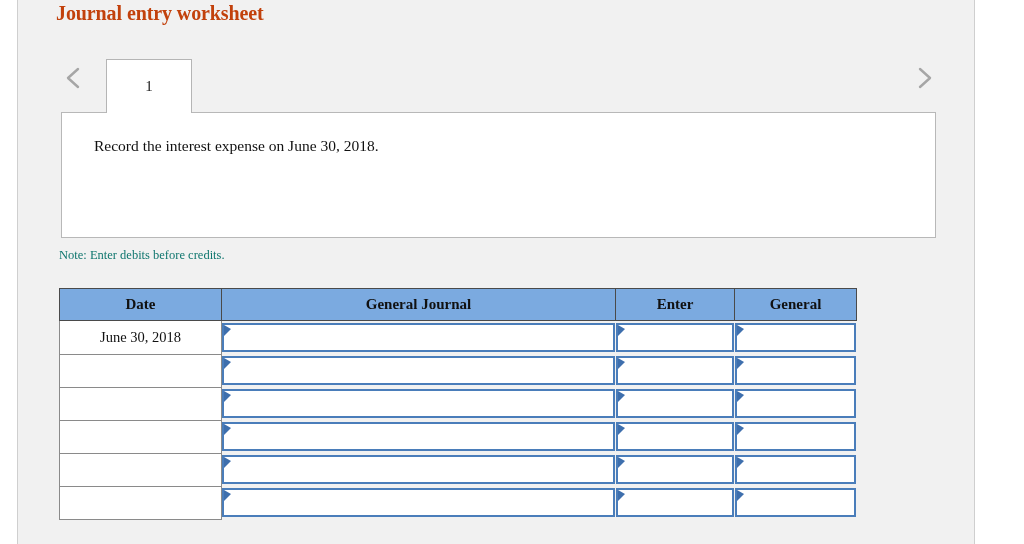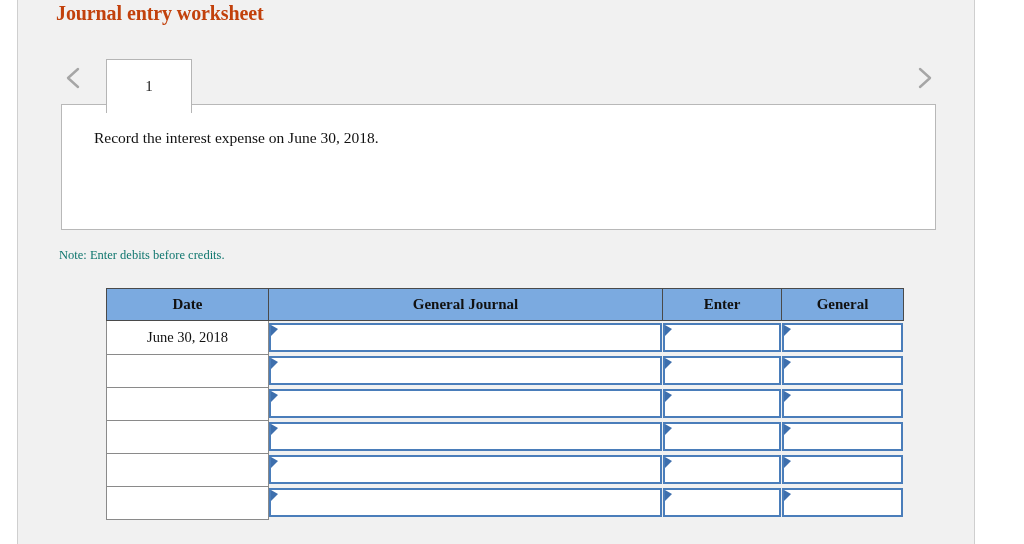--- a/index.html
+++ b/index.html
@@ -67,21 +67,21 @@
     justify-content: center;
     font-size: 15px;
     color: #1a1a1a;
     cursor: pointer;
     z-index: 3;
   }
   
   .instruction-box {
     position: absolute;
     left: 43px;
-    top: 104px;
+    top: 112px;
     width: 875px;
     height: 126px;
     background: #ffffff;
     border: 1px solid #b8b8b8;
     box-sizing: border-box;
     z-index: 2;
   }
   .instruction-text {
     position: absolute;
     left: 32px;
@@ -99,21 +99,20 @@
     white-space: nowrap;
   }
   
   .journal-table {
     position: absolute;
     left: 41px;
     top: 288px;
     width: 797px;
     border-collapse: collapse;
     table-layout: fixed;
-    margin-left: 47px;
   }
   .journal-table th {
     background: #7baae0;
     border: 1px solid #4a4a4a;
     height: 31px;
     font-size: 15px;
     font-weight: bold;
     color: #111111;
     text-align: center;
     padding: 0;

